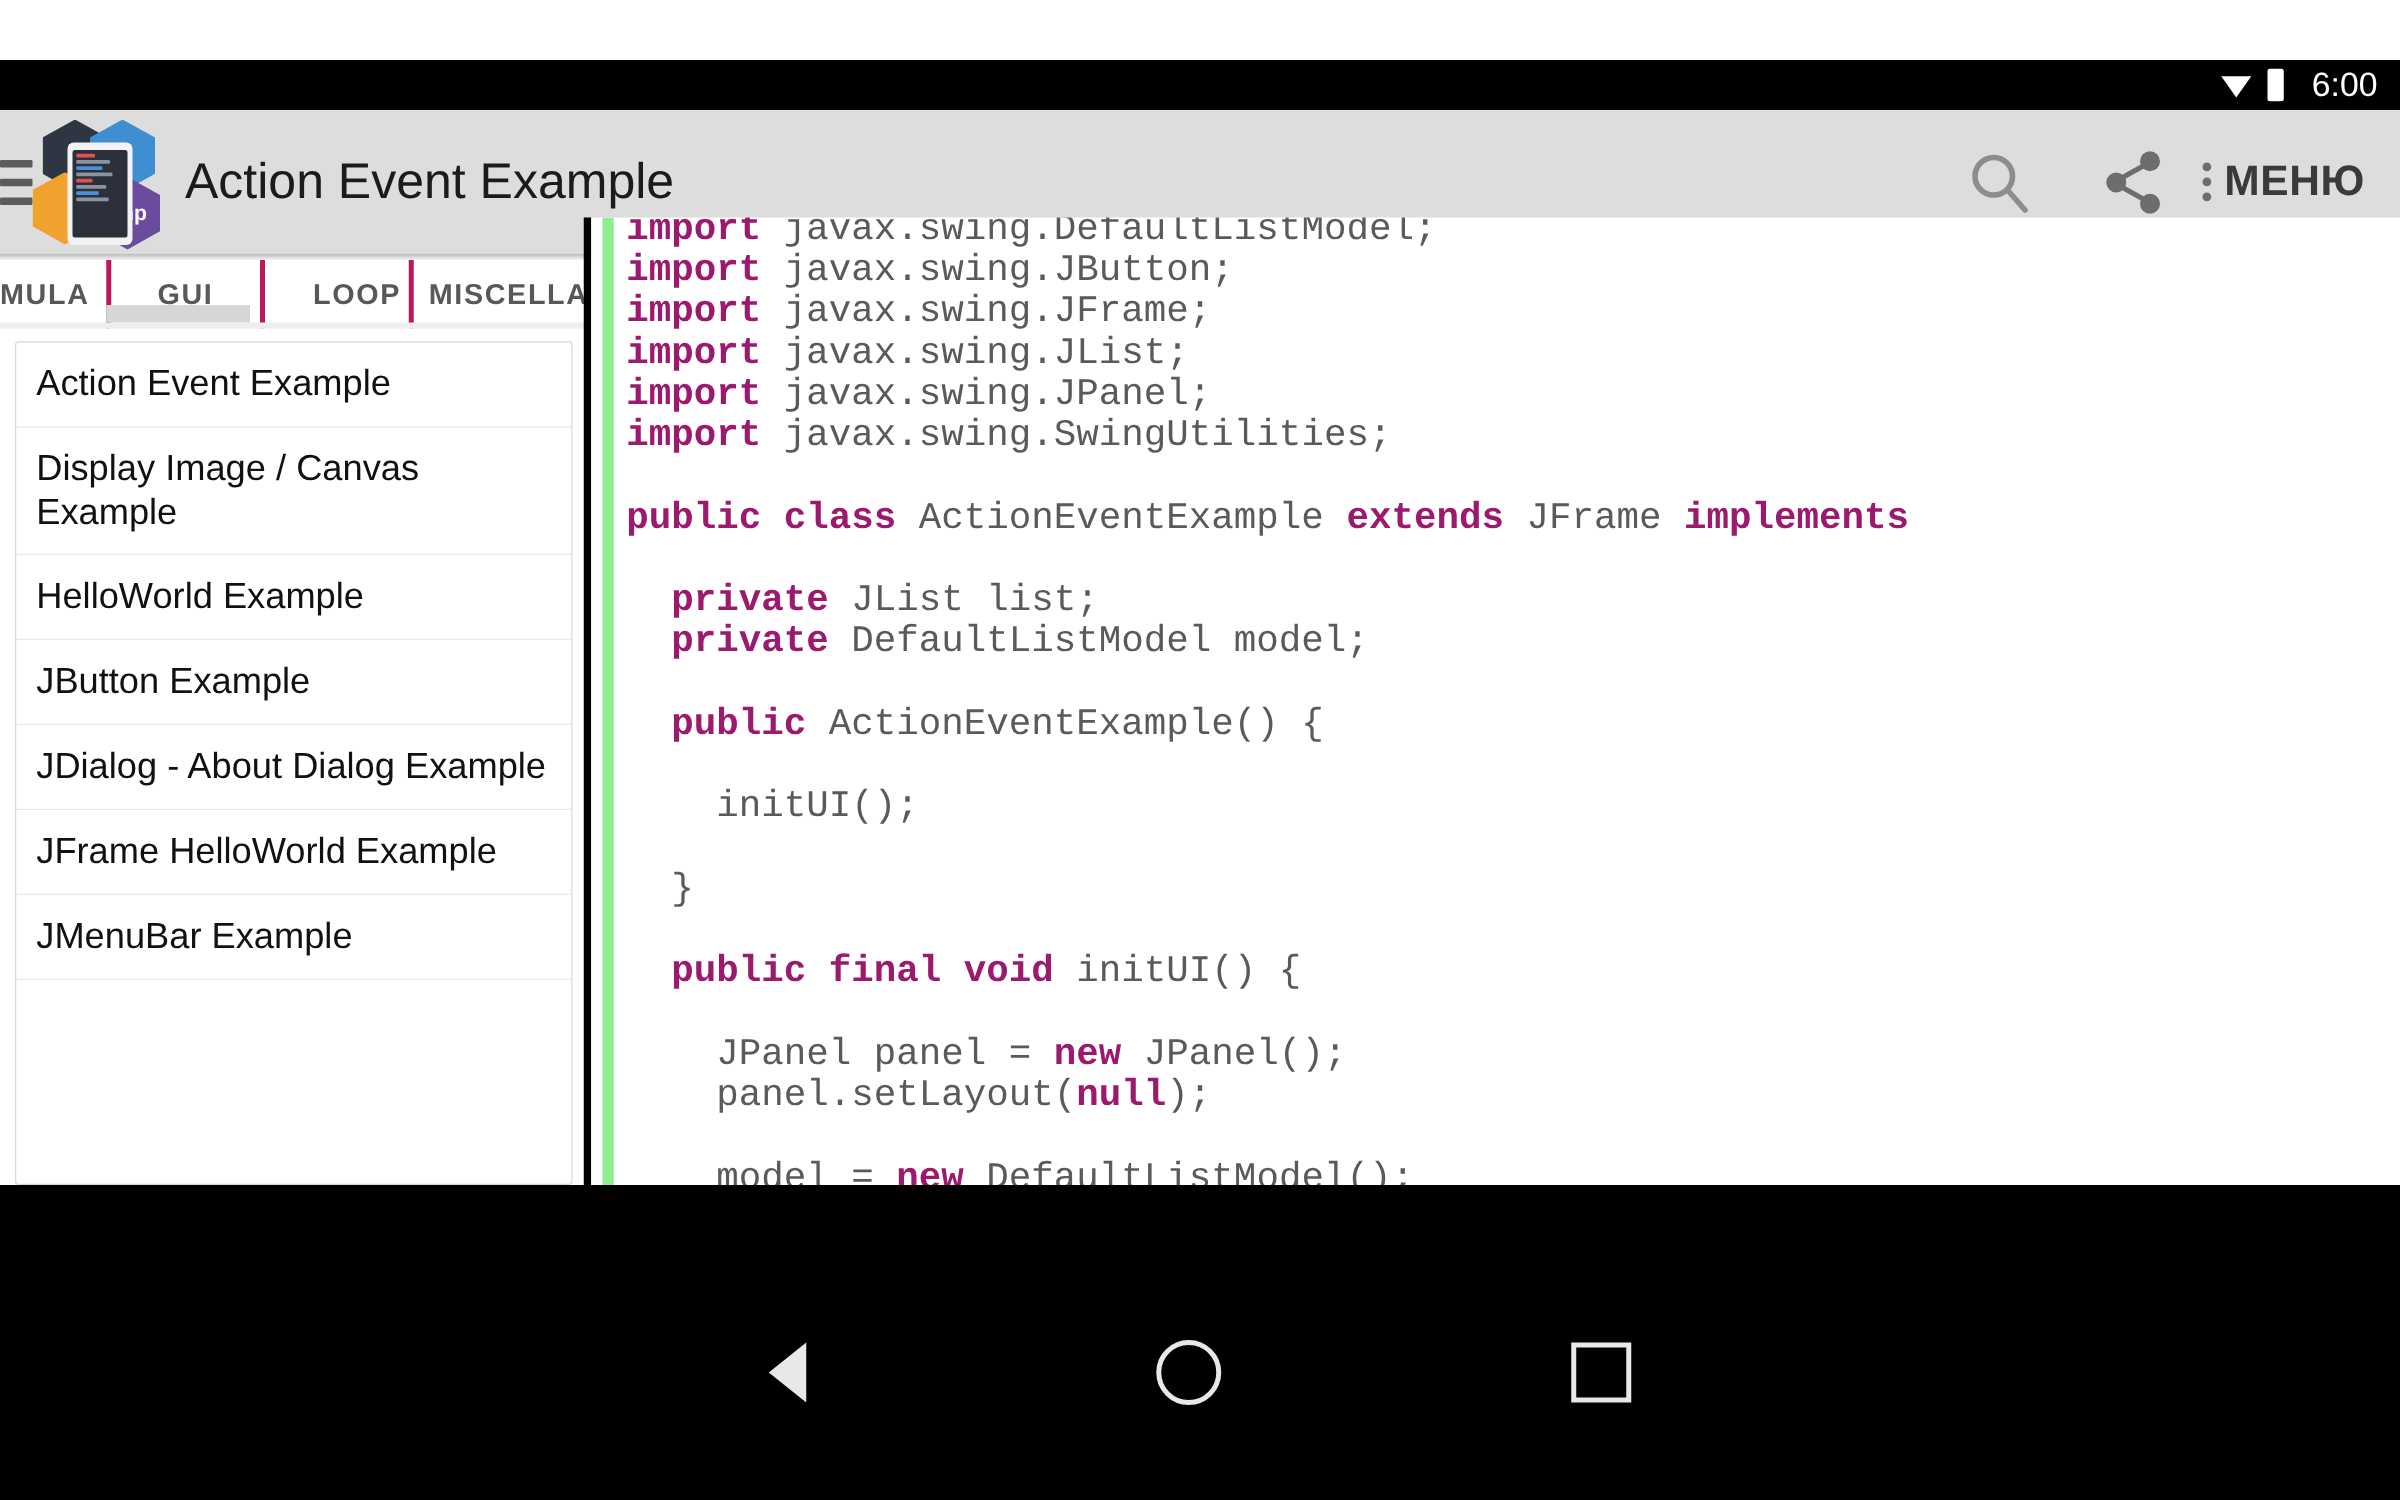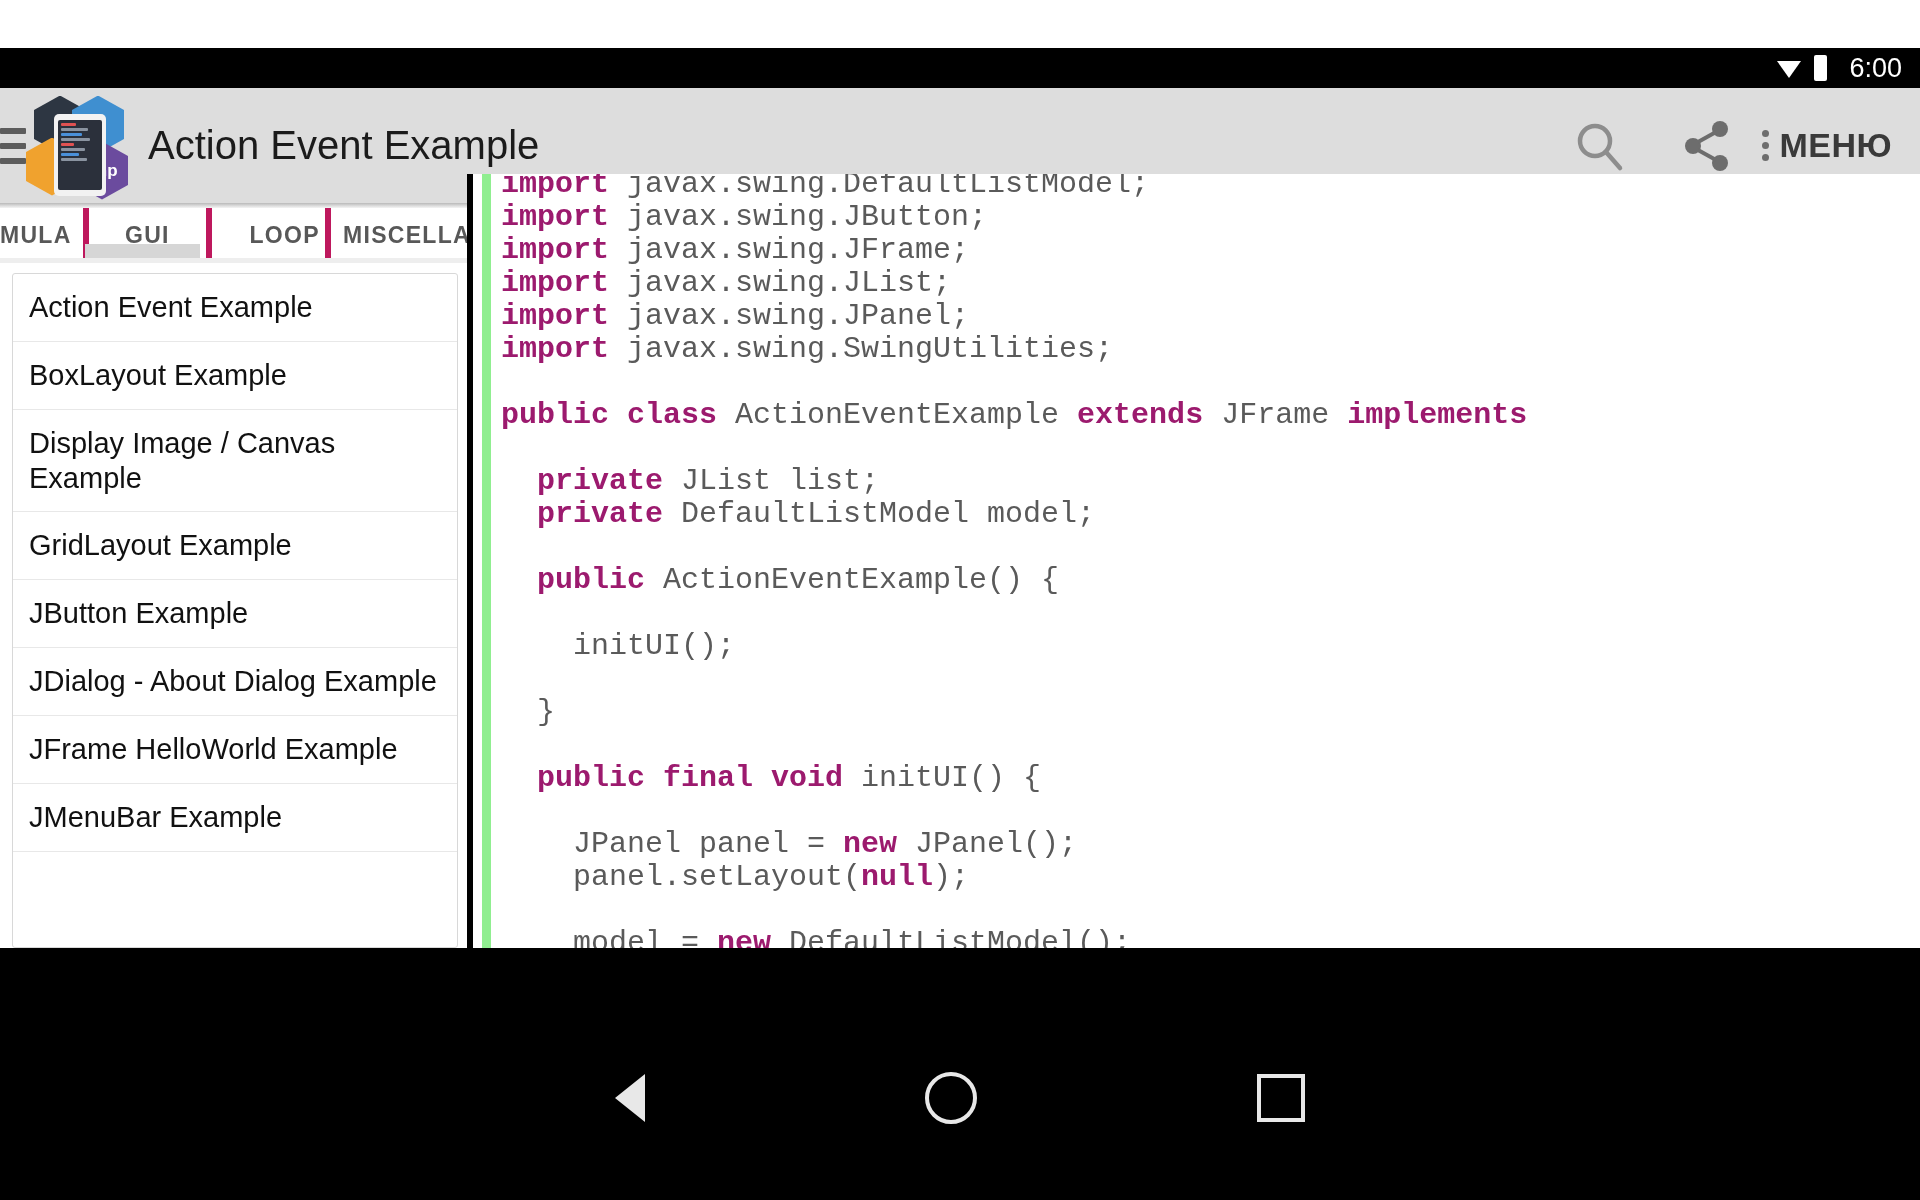--- a/index.html
+++ b/index.html
@@ -82,21 +82,21 @@
 
   
   .tabsbar {
     position:absolute; left:0; top:160px; width:471px; height:55px;
     background:#fff; display:flex; align-items:stretch; overflow:hidden;
   }
   .tab {
     position:relative; display:flex; align-items:center; justify-content:center;
     font-size:23px; font-weight:bold; color:#585858; letter-spacing:1.3px;
     font-family:"Liberation Sans", sans-serif; box-sizing:border-box;
-    border-right:6px solid #be185d;
+    border-right:4px solid #be185d;
   }
   .tab:last-child { border-right:none; }
   .tab-0 { width:100px; justify-content:flex-start; padding-left:0; }
   .tab-1 { width:140px; }
   .tab-2 { width:130px;padding-left:32px; }
   .tab-3 { width:140px; justify-content:flex-start; padding-left:12px; }
   .tab-indicator {
     position:absolute; left:85px; top:196px; width:115px; height:14px; background:#d6d6d6;
   }
   .tabs-underline {
@@ -254,28 +254,25 @@
     </div>
   </div>
   <div class="tab-indicator"></div>
   <div class="tabs-underline"></div>
 
   <div class="list-panel">
     <div class="list-card">
       <div class="list-item h1">
         <span>Action Event Example</span>
       </div>
-      <div class="list-item h1">
-        <span>BoxLayout Example</span>
-      </div>
       <div class="list-item h2">
         <span>Display Image / Canvas Example</span>
       </div>
       <div class="list-item h1">
-        <span>GridLayout Example</span>
+        <span>HelloWorld Example</span>
       </div>
       <div class="list-item h1">
         <span>JButton Example</span>
       </div>
       <div class="list-item h1">
         <span>JDialog - About Dialog Example</span>
       </div>
       <div class="list-item h1">
         <span>JFrame HelloWorld Example</span>
       </div>

